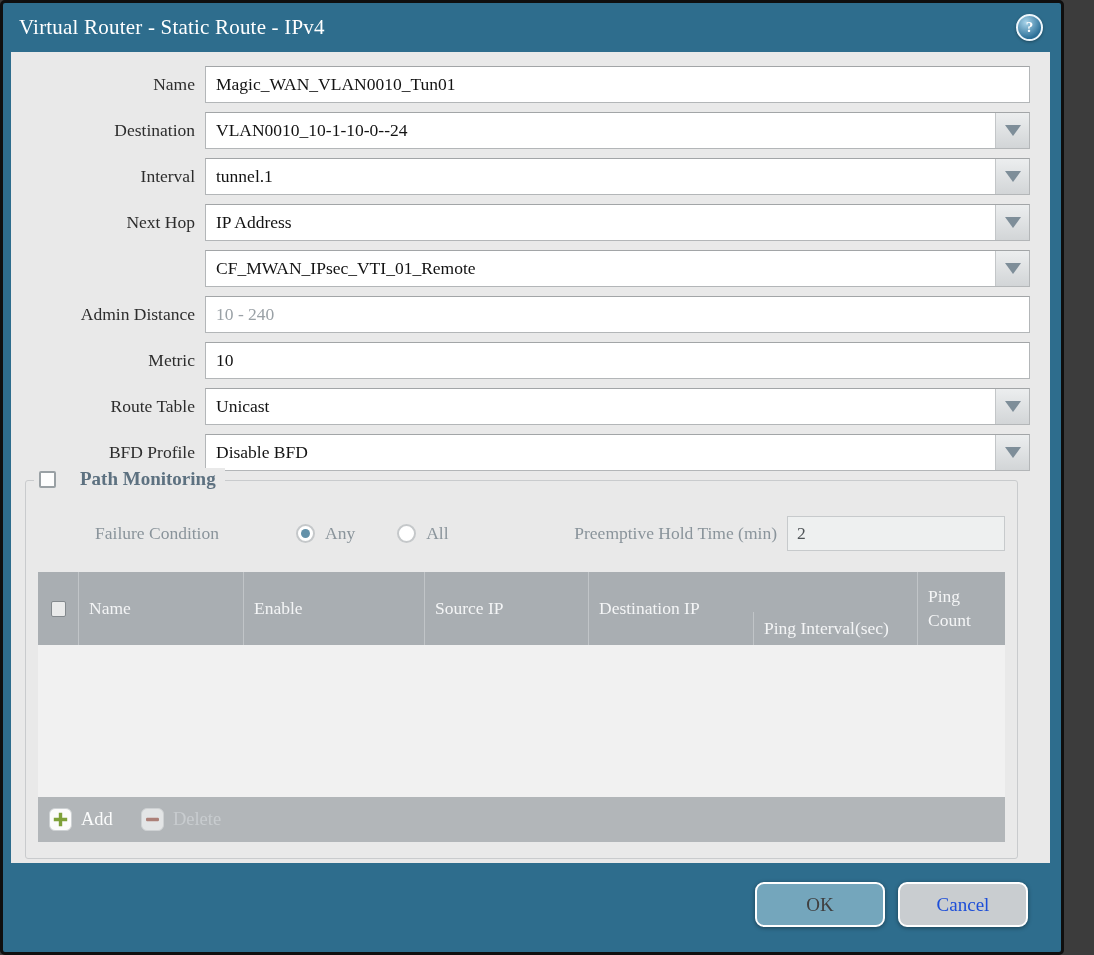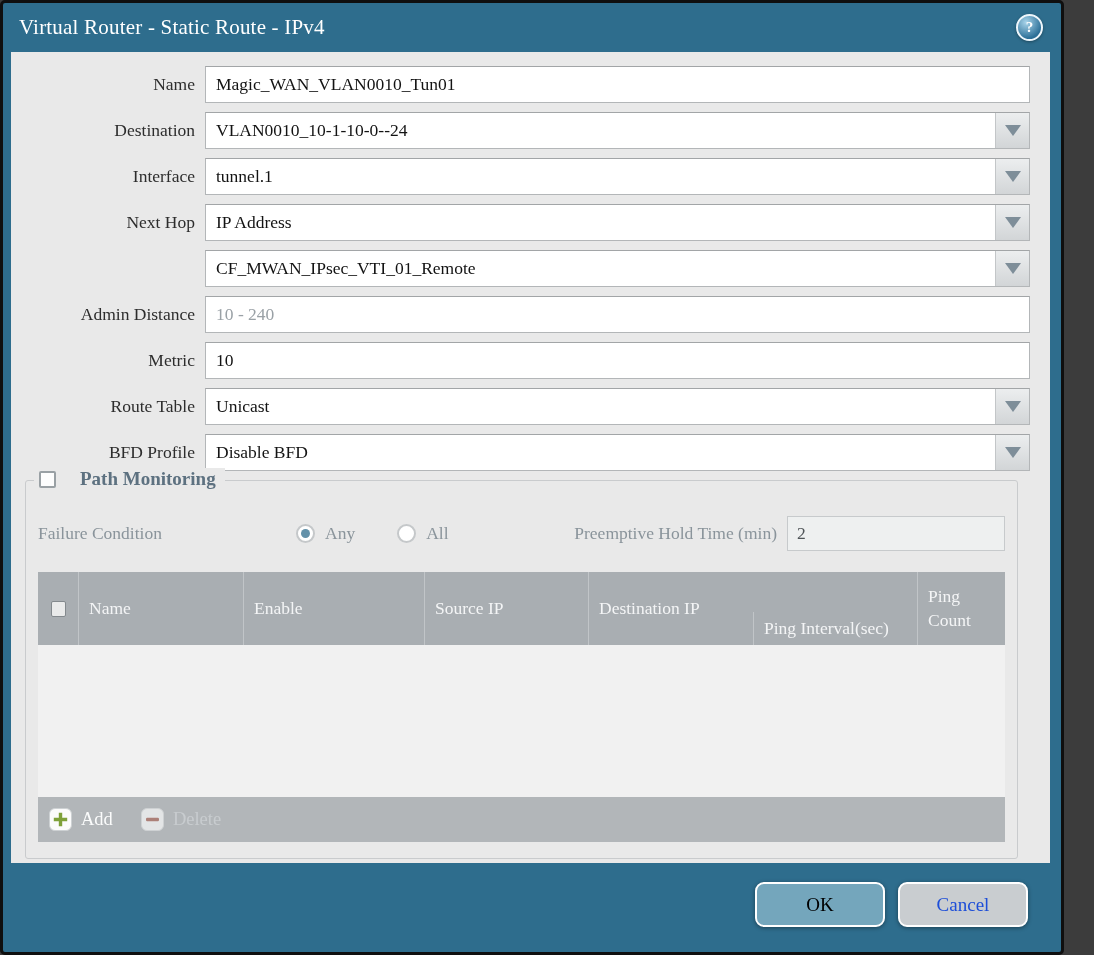--- a/index.html
+++ b/index.html
@@ -44,21 +44,21 @@
     margin:4px 12px 0 14px; border:1px solid #c9cbcd; border-radius:3px;
     position:relative; padding:26px 12px 16px 12px;
   }
   .pm-legend {
     position:absolute; top:-13px; left:8px; background:#e9e9e9;
     padding:0 9px 0 5px; display:flex; align-items:center; gap:24px;
   }
   .pm-checkbox { width:17px; height:17px; background:#fdfdfd; border:2px solid #99a0a4; border-radius:2px; cursor:pointer; }
   .pm-title { font-size:19px; font-weight:bold; color:#5d7180; }
   .fc-row { display:flex; align-items:center; margin:8px 0 20px 0; color:#8a949b; font-size:17.5px; height:37px; }
-  .fc-label { flex:none; width:258px; text-align:left; padding-right:20px; }
+  .fc-label { flex:none; width:258px; text-align:center; padding-right:20px; }
   .radio-opt { display:flex; align-items:center; margin-right:42px; cursor:pointer; }
   .radio { width:19px; height:19px; border-radius:50%; border:2px solid #c5c8ca; background:#ffffff; margin-right:10px; position:relative; }
   .radio.sel::after { content:""; position:absolute; inset:3px; border-radius:50%; background:#6391a9; }
   .pht-label { margin-left:auto; padding-right:10px; text-align:right; }
   .pht-input { width:218px; height:35px; border:1px solid #c7cacc; background:#eef0f0; color:#4f5457; font-size:17.5px; padding:0 9px; font-family:inherit; outline:none; }
   
   .pm-table { margin-top:0; }
   .pm-thead { display:flex; background:#a9aeb2; height:73px; }
   .th { color:#f4f5f6; font-size:17.5px; display:flex; align-items:center; padding:0 10px; border-left:1px solid #c1c5c8; line-height:1.35; }
   .th.check-col { width:40px; border-left:none; justify-content:center; padding:0; }
@@ -70,21 +70,21 @@
   .tool-btn { display:flex; align-items:center; gap:9px; font-size:18.5px; cursor:pointer; }
   .tool-btn.add { color:#fbfcfc; }
   .tool-btn.del { color:#c8cccf; cursor:default; }
   
   .bottom-bar { position:absolute; left:0; right:0; bottom:0; height:89px; display:flex; align-items:center; justify-content:flex-end; gap:13px; padding:0 33px 6px 0; }
   .btn {
     width:130px; height:45px; border-radius:9px; border:2px solid #ffffff;
     font-size:19px; font-family:inherit; display:flex; align-items:center; justify-content:center;
     box-shadow:0 1px 4px rgba(0,0,0,.4); cursor:pointer;
   }
-  .btn.ok { background:#74a6bc; color:#000000; }
+  .btn.ok { background:#74a6bc; color:#404040; }
   .btn.cancel { background:#c9cdd0; color:#1d4ed8; }
 </style>
 </head>
 <body>
 
 <div class="dialog">
 
   <div class="titlebar">
     <span class="title">Virtual Router - Static Route - IPv4</span>
     <div class="help-icon">?</div>
@@ -103,21 +103,21 @@
       <span class="form-label">Destination</span>
       <div class="field combo">
         <input type="text" value="VLAN0010_10-1-10-0--24" style="">
         <div class="combo-btn">
             <span class="combo-arrow"></span>
           </div>
       </div>
     </div>
 
     <div class="form-row">
-      <span class="form-label">Interface</span>
+      <span class="form-label">Interval</span>
       <div class="field combo">
         <input type="text" value="tunnel.1" style="">
         <div class="combo-btn">
             <span class="combo-arrow"></span>
           </div>
       </div>
     </div>
 
     <div class="form-row">
       <span class="form-label">Next Hop</span>

